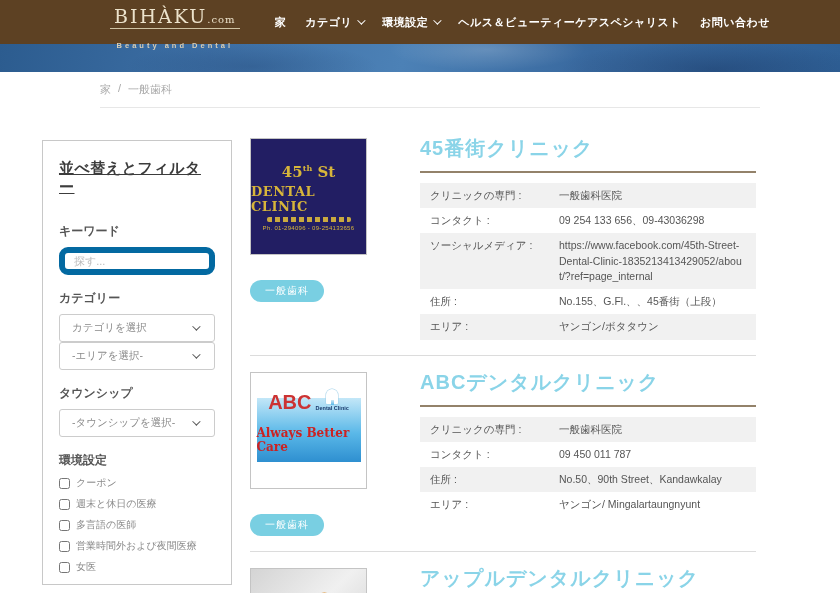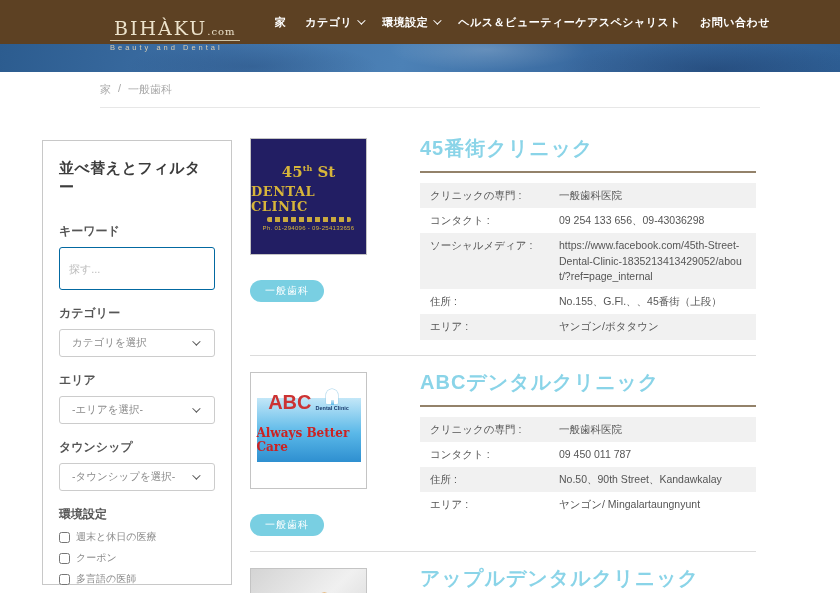--- a/index.html
+++ b/index.html
@@ -1,47 +1,47 @@
 <!DOCTYPE html>
 <html><head>
 <meta charset="utf-8">
 <style>
   * { margin:0; padding:0; box-sizing:border-box; }
   body { font-family:"Liberation Sans", sans-serif; background:#fff; }
   .page { position:relative; width:840px; height:593px; overflow:hidden; background:#fff; }
 
   
   .header { position:absolute; top:0; left:0; width:840px; height:44px; background:#5d4123; z-index:5; }
-  .logo { position:absolute; left:110px; top:17px; color:#ece2cb; cursor:pointer; }
+  .logo { position:absolute; left:110px; top:5px; text-align:center; color:#ece2cb; cursor:pointer; }
   .logo-main { font-family:"DejaVu Serif", serif; font-size:19px; letter-spacing:2px; border-bottom:1px solid #cfc3a4; padding:0 4px 1px; }
   .logo-tld { font-size:10px; letter-spacing:1px; }
-  .logo-sub { font-size:7.5px; letter-spacing:3px; margin-top:2px; color:#d8cdb4; }
+  .logo-sub { font-size:7.5px; letter-spacing:3px; margin-top:12px; color:#d8cdb4;font-weight:bold; }
   .nav { position:absolute; right:70px; top:0; height:44px; display:flex; align-items:center; gap:19px; }
   .nav-item { color:#fff; font-size:11px; font-weight:bold; letter-spacing:0.5px; display:flex; align-items:center; gap:5px; cursor:pointer; white-space:nowrap; }
   .chev { width:6px; height:6px; border-right:1.5px solid #fff; border-bottom:1.5px solid #fff; transform:rotate(45deg) translateY(-2px); display:inline-block; }
 
   
   .hero { position:absolute; top:44px; left:0; width:840px; height:28px;
     background:
       radial-gradient(ellipse 140px 30px at 58% 20%, rgba(255,255,255,0.18), transparent 70%),
       radial-gradient(ellipse 220px 40px at 85% 90%, rgba(10,30,70,0.30), transparent 70%),
       radial-gradient(ellipse 180px 35px at 30% 80%, rgba(20,50,95,0.25), transparent 70%),
       linear-gradient(100deg,#2c5c8f 0%,#3d6fa5 25%,#4c81b6 48%,#39699f 70%,#2f6096 100%);
   }
 
   
   .breadcrumb { position:absolute; top:82px; left:100px; font-size:11px; color:#a9a9a9; display:flex; gap:7px; }
   .breadcrumb .bc-home { cursor:pointer; }
   .bc-rule { position:absolute; top:107px; left:100px; width:660px; border-top:1px solid #e7e7e7; }
 
   
   .sidebar { position:absolute; left:42px; top:140px; width:190px; height:445px; border:1px solid #c8c8c8; background:#fff; padding:18px 16px; }
-  .sb-title { font-size:15px; font-weight:bold; color:#3c3c3c; letter-spacing:0.5px; margin-bottom:26px; }
+  .sb-title { font-size:15px; font-weight:bold; color:#3c3c3c; letter-spacing:0.5px; margin-bottom:26px;text-decoration:underline; }
   .sb-label { font-size:12px; font-weight:bold; color:#555; margin:15px 0 7px; }
-  .sb-input { width:100%; height:43px; border:1px solid #0369a1; border-radius:3px; font-size:11px; padding:0 9px; color:#444; font-family:"Liberation Sans",sans-serif; }
+  .sb-input { width:100%; height:28px; border:6px solid #0369a1; border-radius:9px; font-size:11px; padding:0 9px; color:#444; font-family:"Liberation Sans",sans-serif; }
   .sb-input::placeholder { color:#bcbcbc; }
   .select-box { width:100%; height:28px; border:1px solid #ccc; border-radius:3px; display:flex; align-items:center; justify-content:space-between; padding:0 16px 0 12px; font-size:10.5px; color:#8a8a8a; cursor:pointer; background:#fff; }
   .select-box .chev { border-color:#555; transform:rotate(45deg) translateY(-2px); }
   .pref-list { margin-top:4px; }
   .pref-item { display:flex; align-items:center; gap:6px; margin:7px 0; font-size:10px; color:#8a8a8a; }
   .pref-item input { width:11px; height:11px; margin:0; accent-color:#5d4123; }
 
   
   .listings { position:absolute; left:250px; top:138px; width:506px; }
   .listing { display:flex; }
@@ -126,41 +126,40 @@
 
     <div class="sb-label">キーワード</div>
     <input class="sb-input" type="text" placeholder="探す..." style="">
 
     <div class="sb-label">カテゴリー</div>
     <div class="select-box">
       <span>カテゴリを選択</span>
       <span class="chev"></span>
     </div>
 
-    <div class="sb-label">エリア</div>
     <div class="select-box">
       <span>-エリアを選択-</span>
       <span class="chev"></span>
     </div>
 
     <div class="sb-label">タウンシップ</div>
     <div class="select-box">
       <span>-タウンシップを選択-</span>
       <span class="chev"></span>
     </div>
 
     <div class="sb-label">環境設定</div>
     <div class="pref-list">
       <label class="pref-item">
           <input type="checkbox" style="">
+          <span>クーポン</span>
+        </label>
+      <label class="pref-item">
+          <input type="checkbox" style="">
           <span>週末と休日の医療</span>
-        </label>
-      <label class="pref-item">
-          <input type="checkbox" style="">
-          <span>クーポン</span>
         </label>
       <label class="pref-item">
           <input type="checkbox" style="">
           <span>多言語の医師</span>
         </label>
       <label class="pref-item">
           <input type="checkbox" style="">
           <span>営業時間外および夜間医療</span>
         </label>
       <label class="pref-item">

